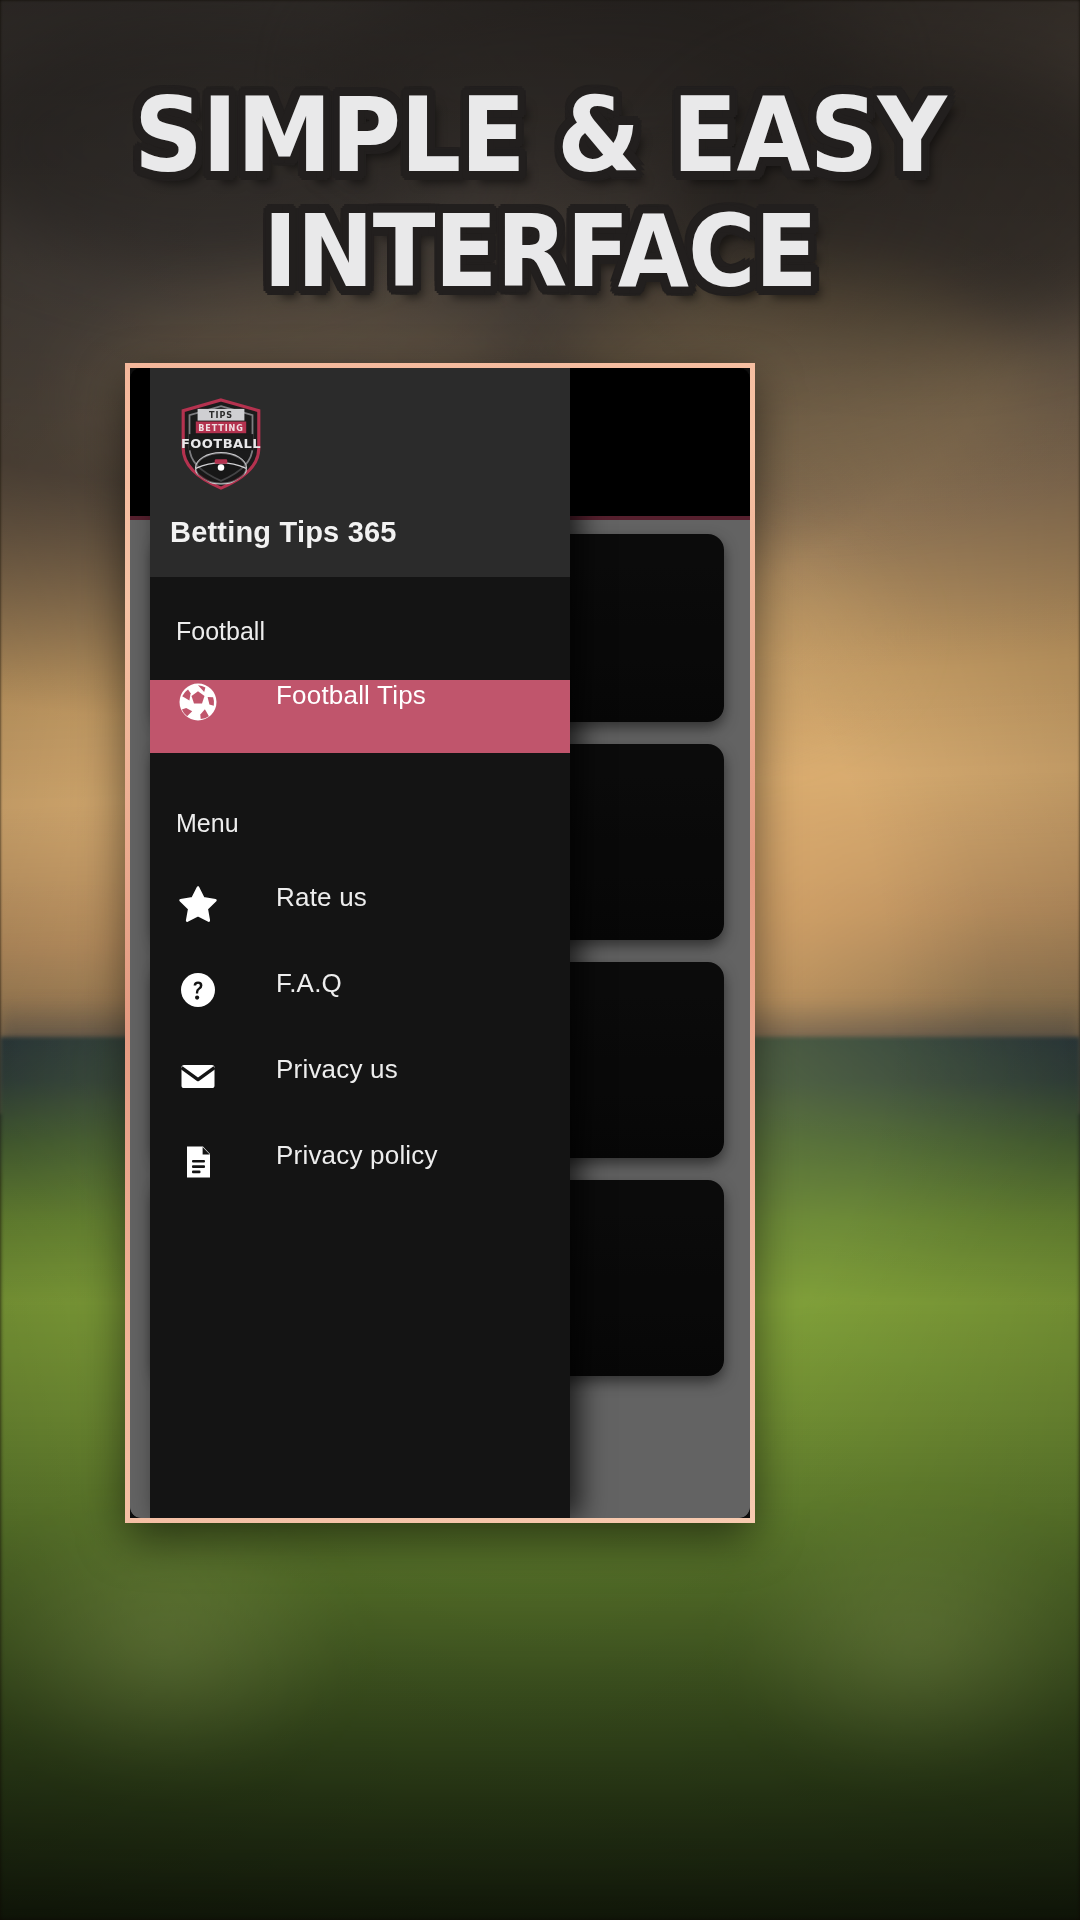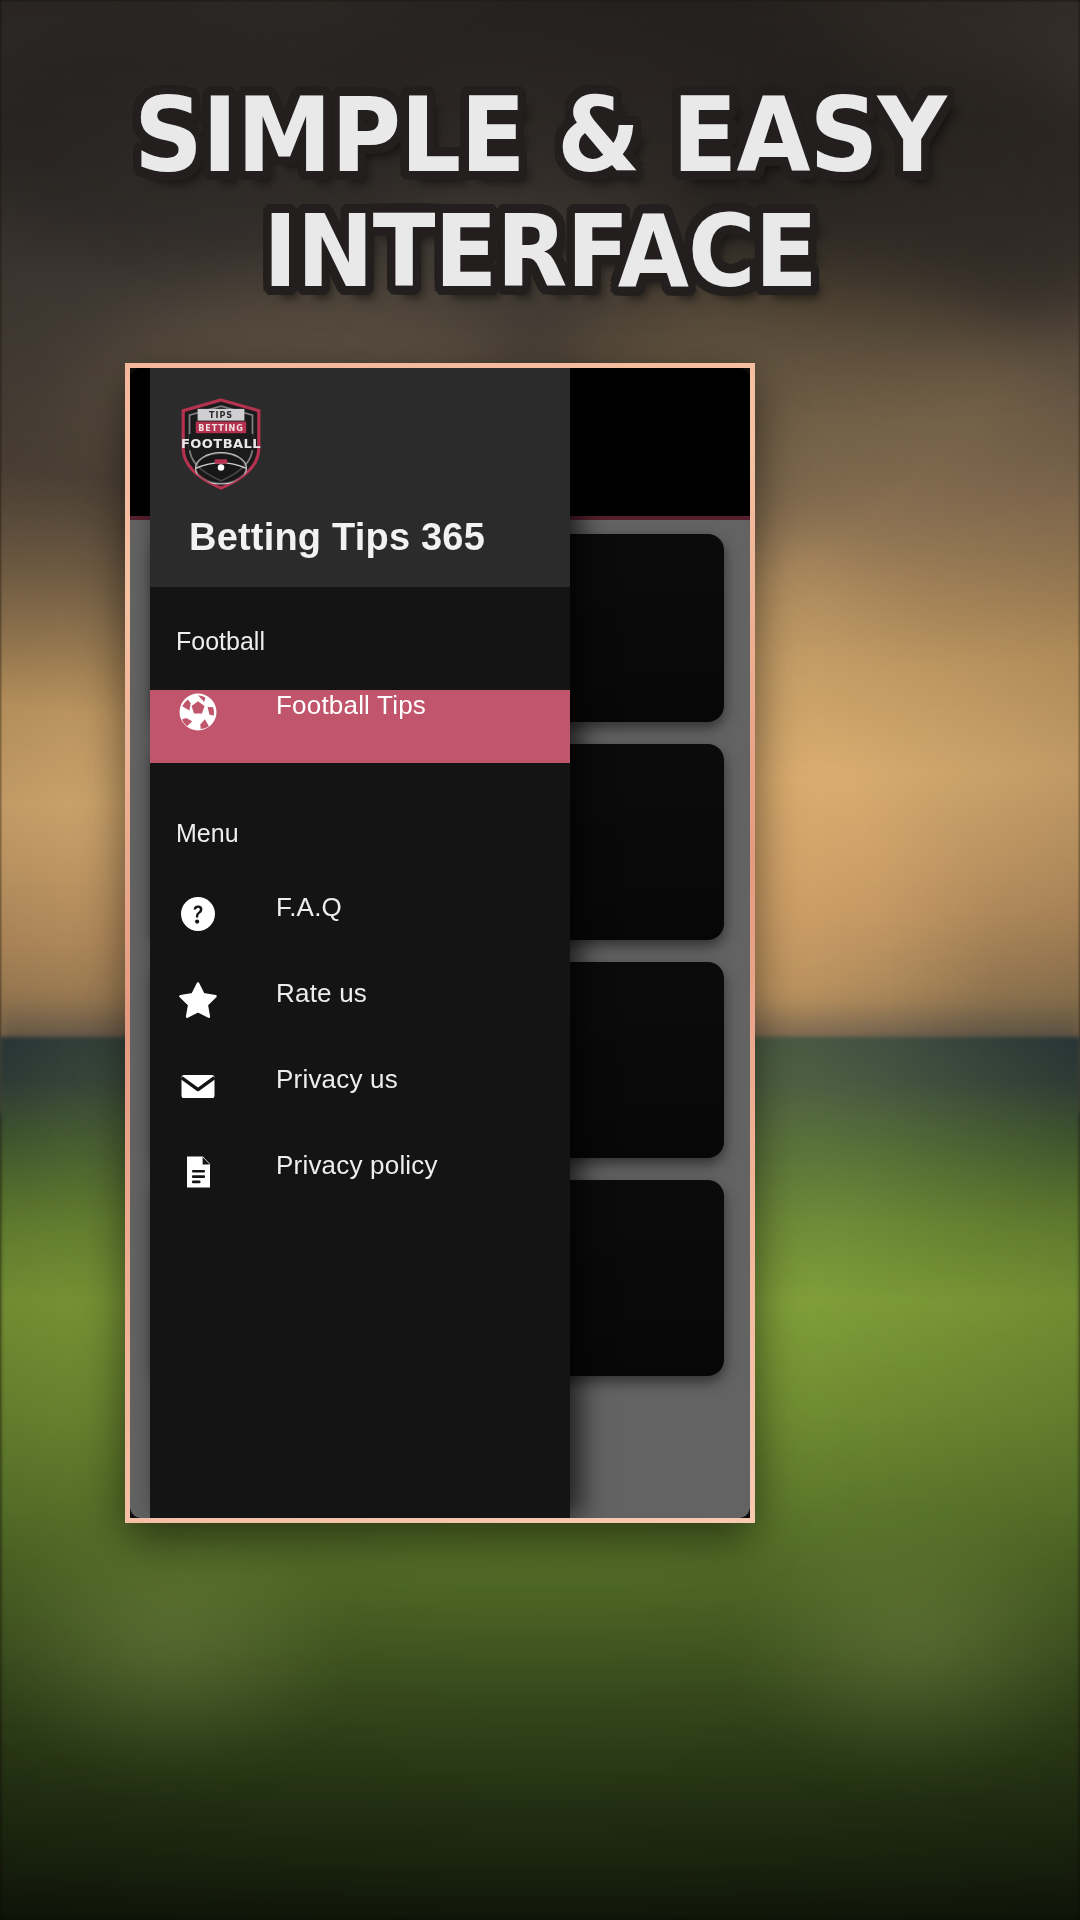--- a/index.html
+++ b/index.html
@@ -162,22 +162,22 @@
     display:flex; flex-direction:column;margin-left:20px;
   }
   .drawer-header {
     background:#2b2b2b;
     padding:26px 0 0 0;
     flex:0 0 auto;
   }
   .logo-wrap { padding:4px 0 0 26px; }
   .logo-wrap svg { width:90px; height:92px; display:block; }
   .app-name {
-    color:#f2f2f2; font-size:38px; font-weight:700;
-    padding:26px 0 28px 39px; letter-spacing:.2px;
+    color:#f2f2f2; font-size:29px; font-weight:700;
+    padding:26px 0 28px 20px; letter-spacing:.2px;
   }
 
   .sect-label {
     color:#ededed; font-size:25px; font-weight:400;
     padding:40px 0 34px 26px;
     background:#141414;
   }
   .sect-label.menu { padding-top:56px; padding-bottom:44px; }
 
   .nav-item {
@@ -331,36 +331,36 @@
           </svg>
         </span>
         <span class="nav-label">Football Tips</span>
       </div>
 
 
       <div class="sect-label menu">Menu</div>
 
       <div class="nav-item menu-item">
         <span class="nav-ico">
+          <svg width="40" height="40" viewBox="0 0 40 40">
+            <path d="M20 3.5 L25.4 14.4 L37.4 16.2 L28.7 24.7 L30.8 36.6 L20 31 L9.2 36.6 L11.3 24.7 L2.6 16.2 L14.6 14.4 Z" fill="#ffffff" stroke="#ffffff" stroke-width="2.6" stroke-linejoin="round"></path>
+          </svg>
+        </span>
+        <span class="nav-label">Rate us</span>
+      </div>
+
+      <div class="nav-item menu-item">
+        <span class="nav-ico">
           <svg width="38" height="38" viewBox="0 0 38 38">
             <circle cx="19" cy="19" r="17" fill="#ffffff"></circle>
             <path d="M14.6 14.4 Q14.8 10.6 19.1 10.6 Q23.4 10.6 23.4 14.4 Q23.4 17.1 20.8 18.5 Q19.2 19.4 19.2 21.6 L19.2 22.4 L16.9 22.4 L16.9 21.2 Q16.9 18.3 19.2 17 Q20.9 16.1 20.9 14.6 Q20.9 12.8 19.1 12.8 Q17.2 12.8 17.1 14.6 Z" fill="#141414"></path>
             <circle cx="18.1" cy="26.6" r="2.1" fill="#141414"></circle>
           </svg>
         </span>
         <span class="nav-label">F.A.Q</span>
-      </div>
-
-      <div class="nav-item menu-item">
-        <span class="nav-ico">
-          <svg width="40" height="40" viewBox="0 0 40 40">
-            <path d="M20 3.5 L25.4 14.4 L37.4 16.2 L28.7 24.7 L30.8 36.6 L20 31 L9.2 36.6 L11.3 24.7 L2.6 16.2 L14.6 14.4 Z" fill="#ffffff" stroke="#ffffff" stroke-width="2.6" stroke-linejoin="round"></path>
-          </svg>
-        </span>
-        <span class="nav-label">Rate us</span>
       </div>
 
       <div class="nav-item menu-item">
         <span class="nav-ico">
           <svg width="38" height="38" viewBox="0 0 38 38">
             <rect x="2.5" y="8" width="33" height="23" rx="2.6" fill="#ffffff"></rect>
             <path d="M2.5 10.6 L19 22.6 L35.5 10.6" fill="none" stroke="#141414" stroke-width="3.4" stroke-linejoin="round"></path>
           </svg>
         </span>
         <span class="nav-label">Privacy us</span>

